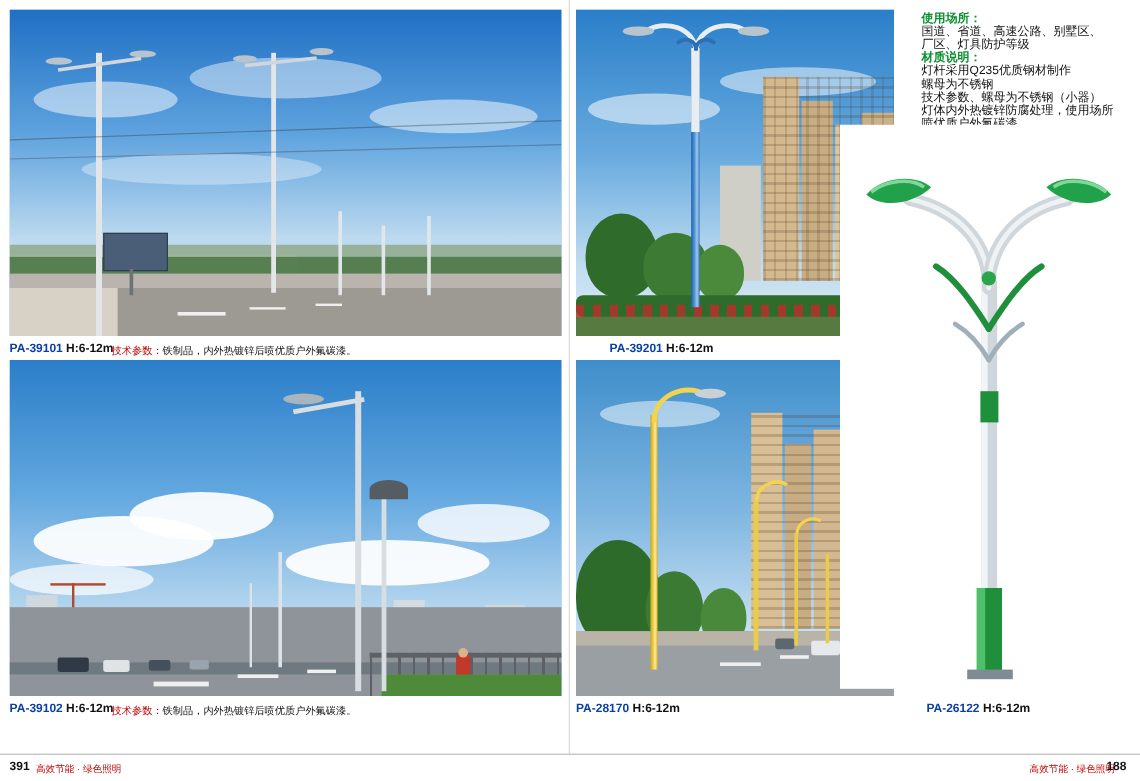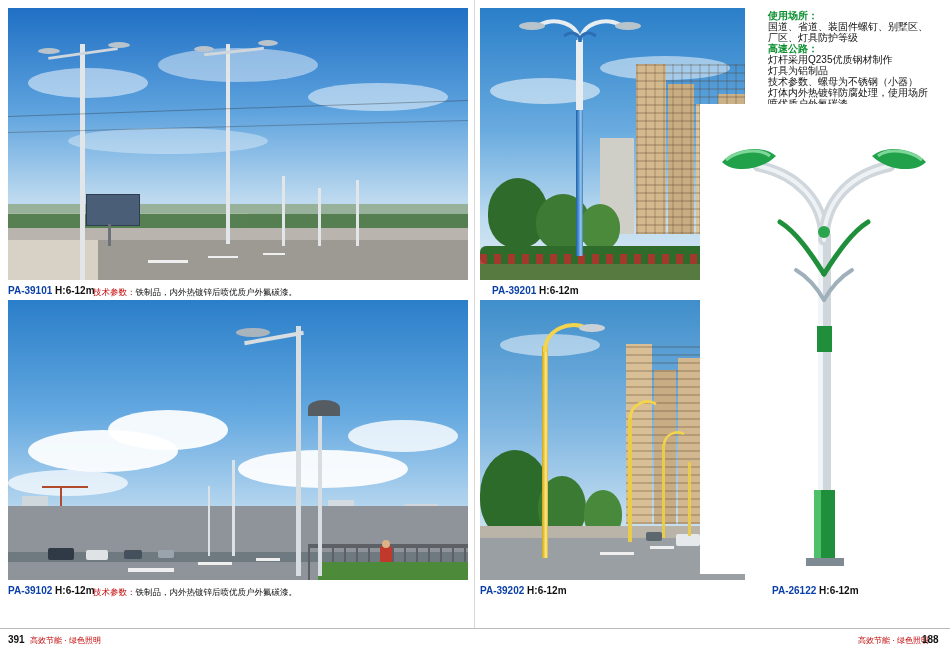--- a/index.html
+++ b/index.html
@@ -220,21 +220,21 @@
 
     <svg width="265" height="272" style="position:absolute;left:0;top:0;">
       <path d="M100 36 C 100 14, 72 8, 58 18" stroke="#e8edf1" stroke-width="4" fill="none"></path>
       <path d="M100 36 C 100 14, 128 8, 142 18" stroke="#e8edf1" stroke-width="4" fill="none"></path>
       <path d="M84 28 C 92 22, 100 26, 100 34" stroke="#2d6fb5" stroke-width="3" fill="none"></path>
       <path d="M116 28 C 108 22, 100 26, 100 34" stroke="#2d6fb5" stroke-width="3" fill="none"></path>
       <ellipse cx="52" cy="18" rx="13" ry="4" fill="#b8c4cc"></ellipse>
       <ellipse cx="148" cy="18" rx="13" ry="4" fill="#b8c4cc"></ellipse>
     </svg>
   </div>
-  <div class="cap" style="left:480px;top:285px;padding-left:12px;">
+  <div class="cap" style="left:496px;top:285px;padding-left:12px;">
     <span class="code">PA-39201</span>
     <span class="h">H:6-12m</span>
   </div>
 
   <div class="photo" style="left:480px;top:300px;width:265px;height:280px;">
     <div class="sky" style="background:linear-gradient(#3f8ecb 0%, #7fb6e1 45%, #c6dff1 80%, #e2eef7 100%);"></div>
     <div class="cloud" style="left:20px;top:34px;width:100px;height:22px;opacity:.5;"></div>
 
     <div class="bldg" style="left:146px;top:44px;width:26px;height:180px;background:#d9bf95;"></div>
     <div class="bldg" style="left:174px;top:70px;width:22px;height:154px;background:#c8ad84;"></div>
@@ -260,31 +260,31 @@
       <path d="M65 52 C 65 28, 92 20, 106 28" stroke="#f2d44e" stroke-width="4" fill="none"></path>
       <ellipse cx="112" cy="28" rx="13" ry="4" fill="#c9d1d7"></ellipse>
       <path d="M150 120 C 150 104, 166 98, 176 104" stroke="#f2d44e" stroke-width="3" fill="none"></path>
       <path d="M184 146 C 184 134, 196 130, 204 134" stroke="#f2d44e" stroke-width="2.5" fill="none"></path>
     </svg>
     <div class="pole" style="left:148px;top:118px;width:4px;height:124px;background:#e9cd4a;"></div>
     <div class="pole" style="left:182px;top:144px;width:3px;height:94px;background:#e9cd4a;"></div>
     <div class="pole" style="left:208px;top:162px;width:3px;height:74px;background:#e9cd4a;"></div>
   </div>
   <div class="cap" style="left:480px;top:585px;">
-    <span class="code">PA-39202</span>
+    <span class="code">PA-28170</span>
     <span class="h">H:6-12m</span>
   </div>
 
   <div class="textblock" style="left:768px;top:10px;">
     <div class="hd">使用场所：</div>
-    <div>国道、省道、装固件螺钉、别墅区、</div>
+    <div>国道、省道、高速公路、别墅区、</div>
     <div>厂区、灯具防护等级</div>
-    <div class="hd">高速公路：</div>
+    <div class="hd">材质说明：</div>
     <div>灯杆采用Q235优质钢材制作</div>
-    <div>灯具为铝制品</div>
+    <div>螺母为不锈钢</div>
     <div>技术参数、螺母为不锈钢（小器）</div>
     <div>灯体内外热镀锌防腐处理，使用场所</div>
     <div>喷优质户外氟碳漆</div>
     <div class="hd">技术参数：</div>
     <div>光源采用150W、250W、400W高压</div>
     <div>钠灯或LED光源</div>
     <div>灯具防护等级：IP55</div>
     <div>基础由本厂提供图纸制作</div>
   </div>
 

